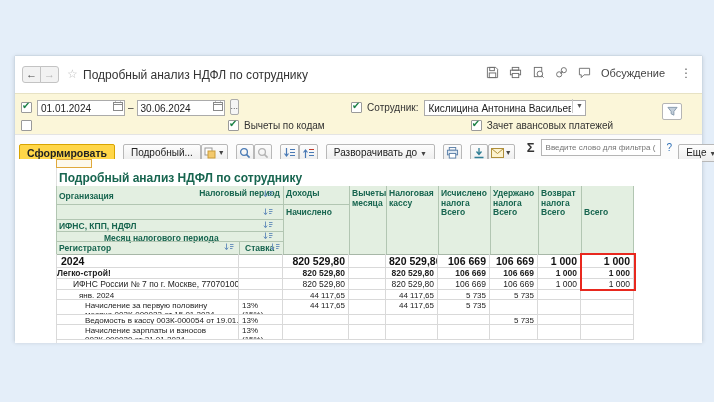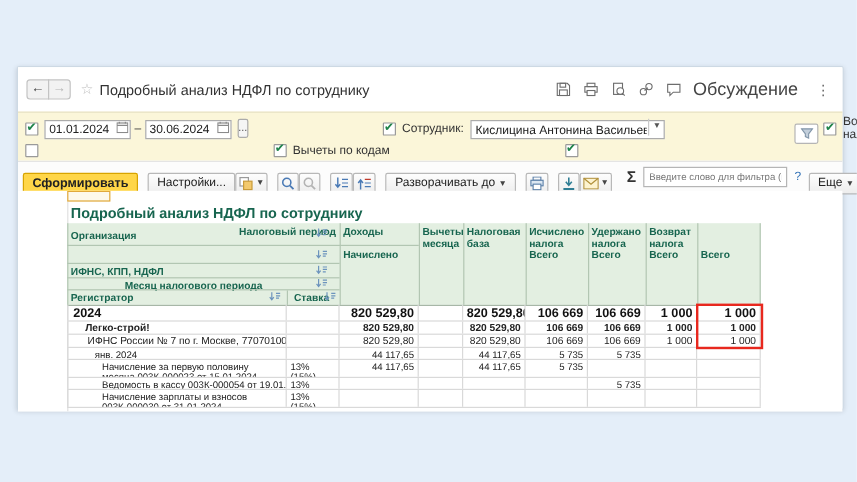--- a/index.html
+++ b/index.html
@@ -10,34 +10,34 @@
   
   .navbar { position:absolute; left:0; top:0; width:100%; height:37px; background:#fff; }
   .nav-btn { position:absolute; top:10px; width:19px; height:17px; background:#f2f2f2; border:1px solid #c3c3c3;
              text-align:center; line-height:15px; font-size:11px; color:#444; cursor:pointer; }
   .nav-btn.back { left:7px; border-radius:3px 0 0 3px; }
   .nav-btn.fwd  { left:25px; border-radius:0 3px 3px 0; color:#b5b5b5; }
   .star { position:absolute; left:52px; top:11px; font-size:12px; color:#c0c0c0; }
   .nav-title { position:absolute; left:68px; top:12px; font-size:12px; color:#333; }
   .nav-icons { position:absolute; right:10px; top:10px; display:flex; align-items:center; gap:9px; }
   .nav-icons .ic { width:14px; height:14px; display:inline-block; cursor:pointer; }
-  .discussion { font-size:15px; color:#444; cursor:pointer; }
+  .discussion { font-size:11px; color:#444; cursor:pointer; }
   .vdots { font-size:12px; color:#666; margin-left:6px; cursor:pointer; letter-spacing:0; }
   
   .filters { position:absolute; left:0; top:37px; width:100%; height:41px; background:#fbf6d9; border-top:1px solid #e7e2c4; }
   .f-row { position:absolute; left:6px; right:6px; display:flex; align-items:center; }
   .f-row1 { top:5px; height:16px; }
   .f-row2 { top:24px; height:14px; }
   .cb { width:11px; height:11px; background:#fff; border:1px solid #9a9a9a; border-radius:1px; position:relative; cursor:pointer; flex:0 0 auto; }
   .cb .tick { position:absolute; left:0px; top:-3px; font-size:10px; color:#1d8348; }
   .f-label { font-size:10px; color:#333; margin-left:5px; cursor:default; }
   .inp { border:1px solid #ababab; background:#fff; height:16px; font-size:10px; color:#222;
          font-family:"Liberation Sans",sans-serif; padding:0 3px; }
   .date-wrap { position:relative; margin-left:5px; }
-  .date-wrap .inp { width:72px; padding-right:0; }
+  .date-wrap .inp { width:88px; padding-right:0; }
   .date-wrap .cal { position:absolute; right:2px; top:3px; }
   .dash { font-size:10px; color:#333; margin:0 3px; }
   .dots-btn { margin-left:5px; width:20px; height:16px; border:1px solid #ababab; background:#f5f5f5; font-size:9px;
               line-height:12px; text-align:center; color:#555; cursor:pointer; border-radius:2px; }
   .emp-wrap { position:relative; margin-left:6px; }
   .emp-wrap .inp { width:162px; padding-right:14px; }
   .dd-arrow { position:absolute; right:1px; top:1px; width:13px; height:14px; border-left:1px solid #c9c9c9;
               font-size:7px; color:#555; text-align:center; line-height:14px; cursor:pointer; }
   .funnel-btn { position:absolute; right:14px; top:4px; width:20px; height:17px; background:#fff; border:1px solid #b5b5b5;
                 border-radius:2px; text-align:center; padding-top:2px; cursor:pointer; }
@@ -78,21 +78,21 @@
   .c-label { width:183px; }
   .c-rate  { width:44px; text-align:left; }
   .c-num   { text-align:right; white-space:nowrap; }
   .c-inc { width:66px; } .c-ded { width:37px; } .c-base { width:52px; }
   .c-ass { width:52px; } .c-wh { width:48px; } .c-ref { width:43px; } .c-rem { width:53px; }
   .r-year  { height:14px; font-weight:bold; } .r-year .gc { font-size:10.5px; color:#111; }
   .r-org   { height:11px; font-weight:bold; } .r-org .gc { font-size:8.5px; }
   .r-ifns  { height:11px; } .r-ifns .gc { font-size:8.5px; }
   .r-mon   { height:10px; }
   .r-doc1  { height:15px; } .r-doc2 { height:10px; } .r-doc3 { height:15px; }
-  .ind1 { padding-left:4px; } .ind2 { padding-left:14px; } .ind3 { padding-left:16px; }
+  .ind1 { padding-left:4px; } .ind2 { padding-left:0; } .ind3 { padding-left:16px; }
   .ind4 { padding-left:22px; } .ind5 { padding-left:28px; }
   .redbox { position:absolute; left:565px; top:94px; width:56px; height:38px; border:2px solid #e8281e; pointer-events:none; }
   svg { display:block; }
 </style>
 </head>
 <body>
 
 <div class="window">
 
   <div class="navbar">
@@ -188,27 +188,28 @@
     </div>
     <div class="f-row f-row2">
       <span class="cb"></span>
       <span class="cb gap-emp2">
           <span class="tick">✔</span>
         </span>
       <span class="f-label">Вычеты по кодам</span>
       <span class="cb gap-right2">
           <span class="tick">✔</span>
         </span>
+      <span class="f-label">Зачет авансовых платежей</span>
     </div>
   </div>
 
   <div class="toolbar">
     <button class="tb-btn primary">Сформировать</button>
     <span class="tb-sp"></span>
-    <button class="tb-btn">Настройки...</button>
+    <button class="tb-btn">Подробный...</button>
     <button class="tb-btn tb-ic" style="width:32px">
       <svg width="13" height="12" viewBox="0 0 13 12">
           <rect x="1" y="1" width="7" height="7" fill="#fff" stroke="#9a9a9a"></rect>
           <rect x="4" y="4" width="7" height="7" fill="#f3c96d" stroke="#c99b3a"></rect>
         </svg>
       <span class="caret">▼</span>
     </button>
     <span class="tb-sp"></span>
     <button class="tb-btn tb-ic">
       <svg width="12" height="12" viewBox="0 0 12 12">
@@ -334,21 +335,21 @@
             <path d="M2.5 0.5v6M0.8 4.6L2.5 6.8L4.2 4.6" fill="none" stroke="#6d94bd"></path>
             <line x1="6" y1="1.5" x2="9.5" y2="1.5" stroke="#6d94bd"></line>
             <line x1="6" y1="3.5" x2="9.5" y2="3.5" stroke="#6d94bd"></line>
             <line x1="6" y1="5.5" x2="8.5" y2="5.5" stroke="#6d94bd"></line>
           </svg>
         </span>
 
       <div class="hcell" style="left:227px;top:1px;width:66px;">Доходы</div>
       <div class="hcell" style="left:227px;top:20px;width:66px;">Начислено</div>
       <div class="hcell" style="left:293px;top:1px;width:37px;">Вычеты месяца</div>
-      <div class="hcell" style="left:330px;top:1px;width:52px;">Налоговая база</div>
+      <div class="hcell" style="left:330px;top:1px;width:52px;">Налоговая кассу</div>
       <div class="hcell" style="left:382px;top:1px;width:52px;">Исчислено налога</div>
       <div class="hcell" style="left:382px;top:20px;width:52px;">Всего</div>
       <div class="hcell" style="left:434px;top:1px;width:48px;">Удержано налога</div>
       <div class="hcell" style="left:434px;top:20px;width:48px;">Всего</div>
       <div class="hcell" style="left:482px;top:1px;width:43px;">Возврат налога</div>
       <div class="hcell" style="left:482px;top:20px;width:43px;">Всего</div>
       <div class="hcell" style="left:525px;top:20px;width:53px;">Всего</div>
 
       <div class="vline" style="left:227px;"></div>
         <div class="vline" style="left:293px;"></div>

